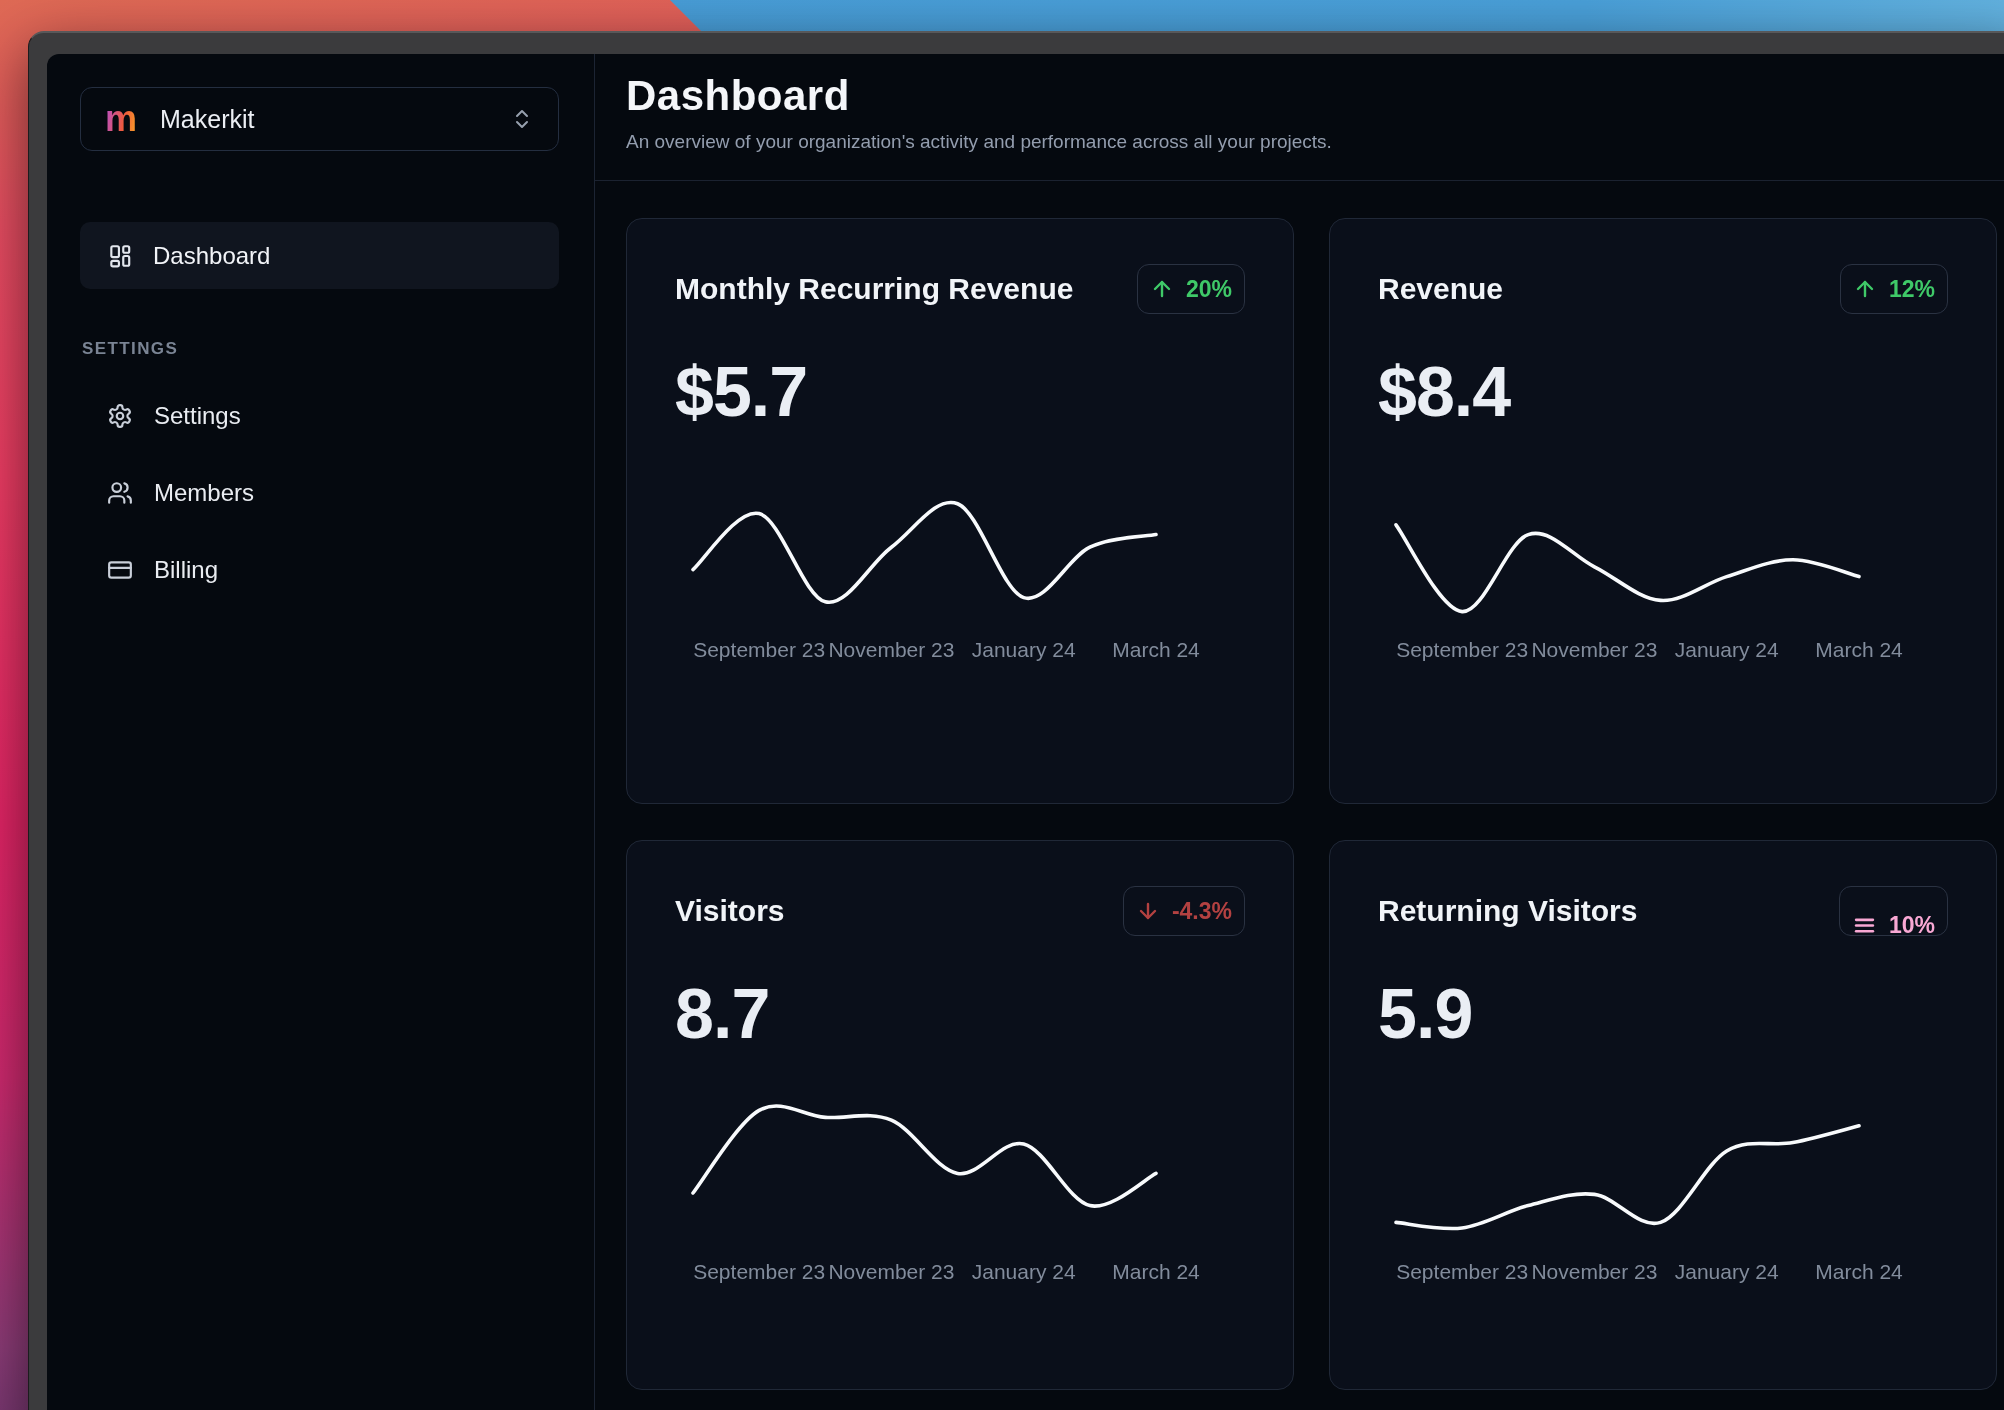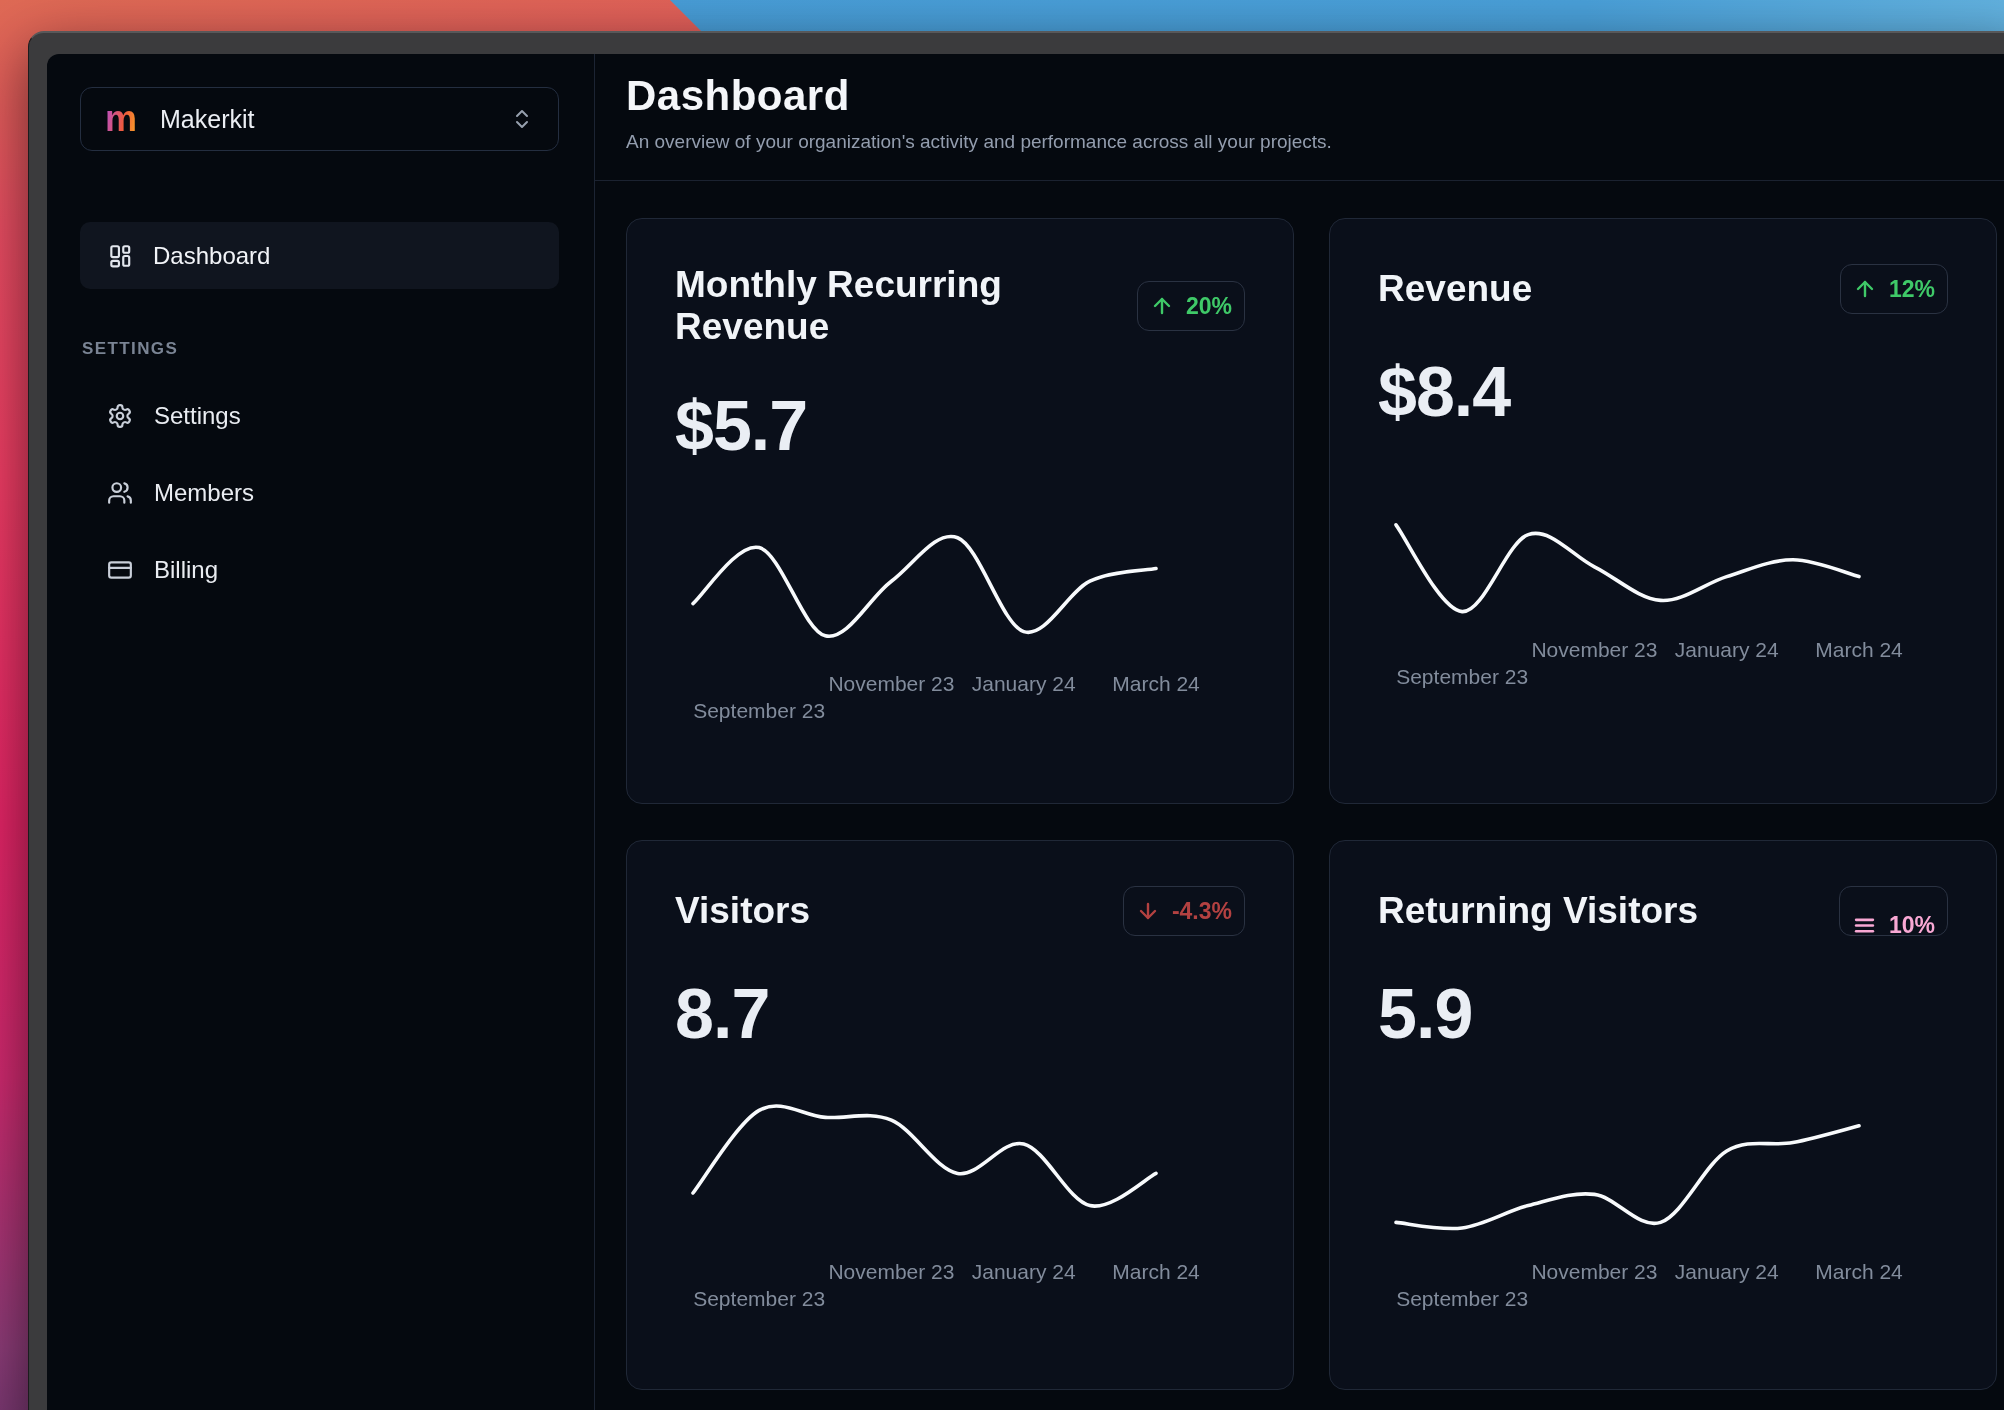--- a/index.html
+++ b/index.html
@@ -45,33 +45,33 @@
   
   .main { flex:1 1 auto; display:flex; flex-direction:column; }
   .page-header { padding:18px 40px 0 31px; border-bottom:1px solid #1b2230; height:127px; }
   .page-title { font-size:42px; font-weight:700; color:#f4f6f9; letter-spacing:.5px; }
   .page-subtitle { margin-top:11px; font-size:19px; color:#939dae; }
 
   .cards { padding:37px 0 0 31px; display:grid; grid-template-columns:668px 668px;
     grid-template-rows:586px 550px; gap:36px 35px; }
   .card { background:#0a0f1a; border:1px solid #202837; border-radius:16px; padding:45px 48px 0 48px; }
   .card-head { display:flex; align-items:center; justify-content:space-between; }
-  .card-title { font-size:37px; font-weight:700; color:#f1f4f8; }
+  .card-title { font-size:30px; font-weight:700; color:#f1f4f8; }
   .badge { height:50px; border:1px solid #2a3242; border-radius:12px;
     display:flex; align-items:center; padding:0 12px; }
   .trend { display:flex; align-items:center; gap:12px; font-size:23px; font-weight:700; }
   .card-value { margin-top:38px; font-size:70px; font-weight:700; color:#eaeef4; letter-spacing:-1px; }
 
   .chart-wrap { margin-left:18px; width:463px; margin-top:50px; }
   .sparkline { display:block; width:463px; height:150px; overflow:visible; }
   .sparkline path { fill:none; stroke-width:3.6; stroke-linecap:round; stroke-linejoin:round; }
   .x-labels { position:relative; height:26px; margin-top:6px; }
   .x-labels span { position:absolute; top:0; transform:translateX(-50%); white-space:nowrap;
     font-size:21px; color:#828c9c; }
-  .x-labels span:nth-child(1){ left:14.2857%;margin-top:27px; }
+  .x-labels span:nth-child(1){ left:14.2857%; }
   .x-labels span:nth-child(2){ left:42.8571%; }
   .x-labels span:nth-child(3){ left:71.4286%; }
   .x-labels span:nth-child(4){ left:100%; }
 
   svg.ic { display:block; }
 </style>
 </head>
 <body>
 
 <div class="wallpaper"></div>

